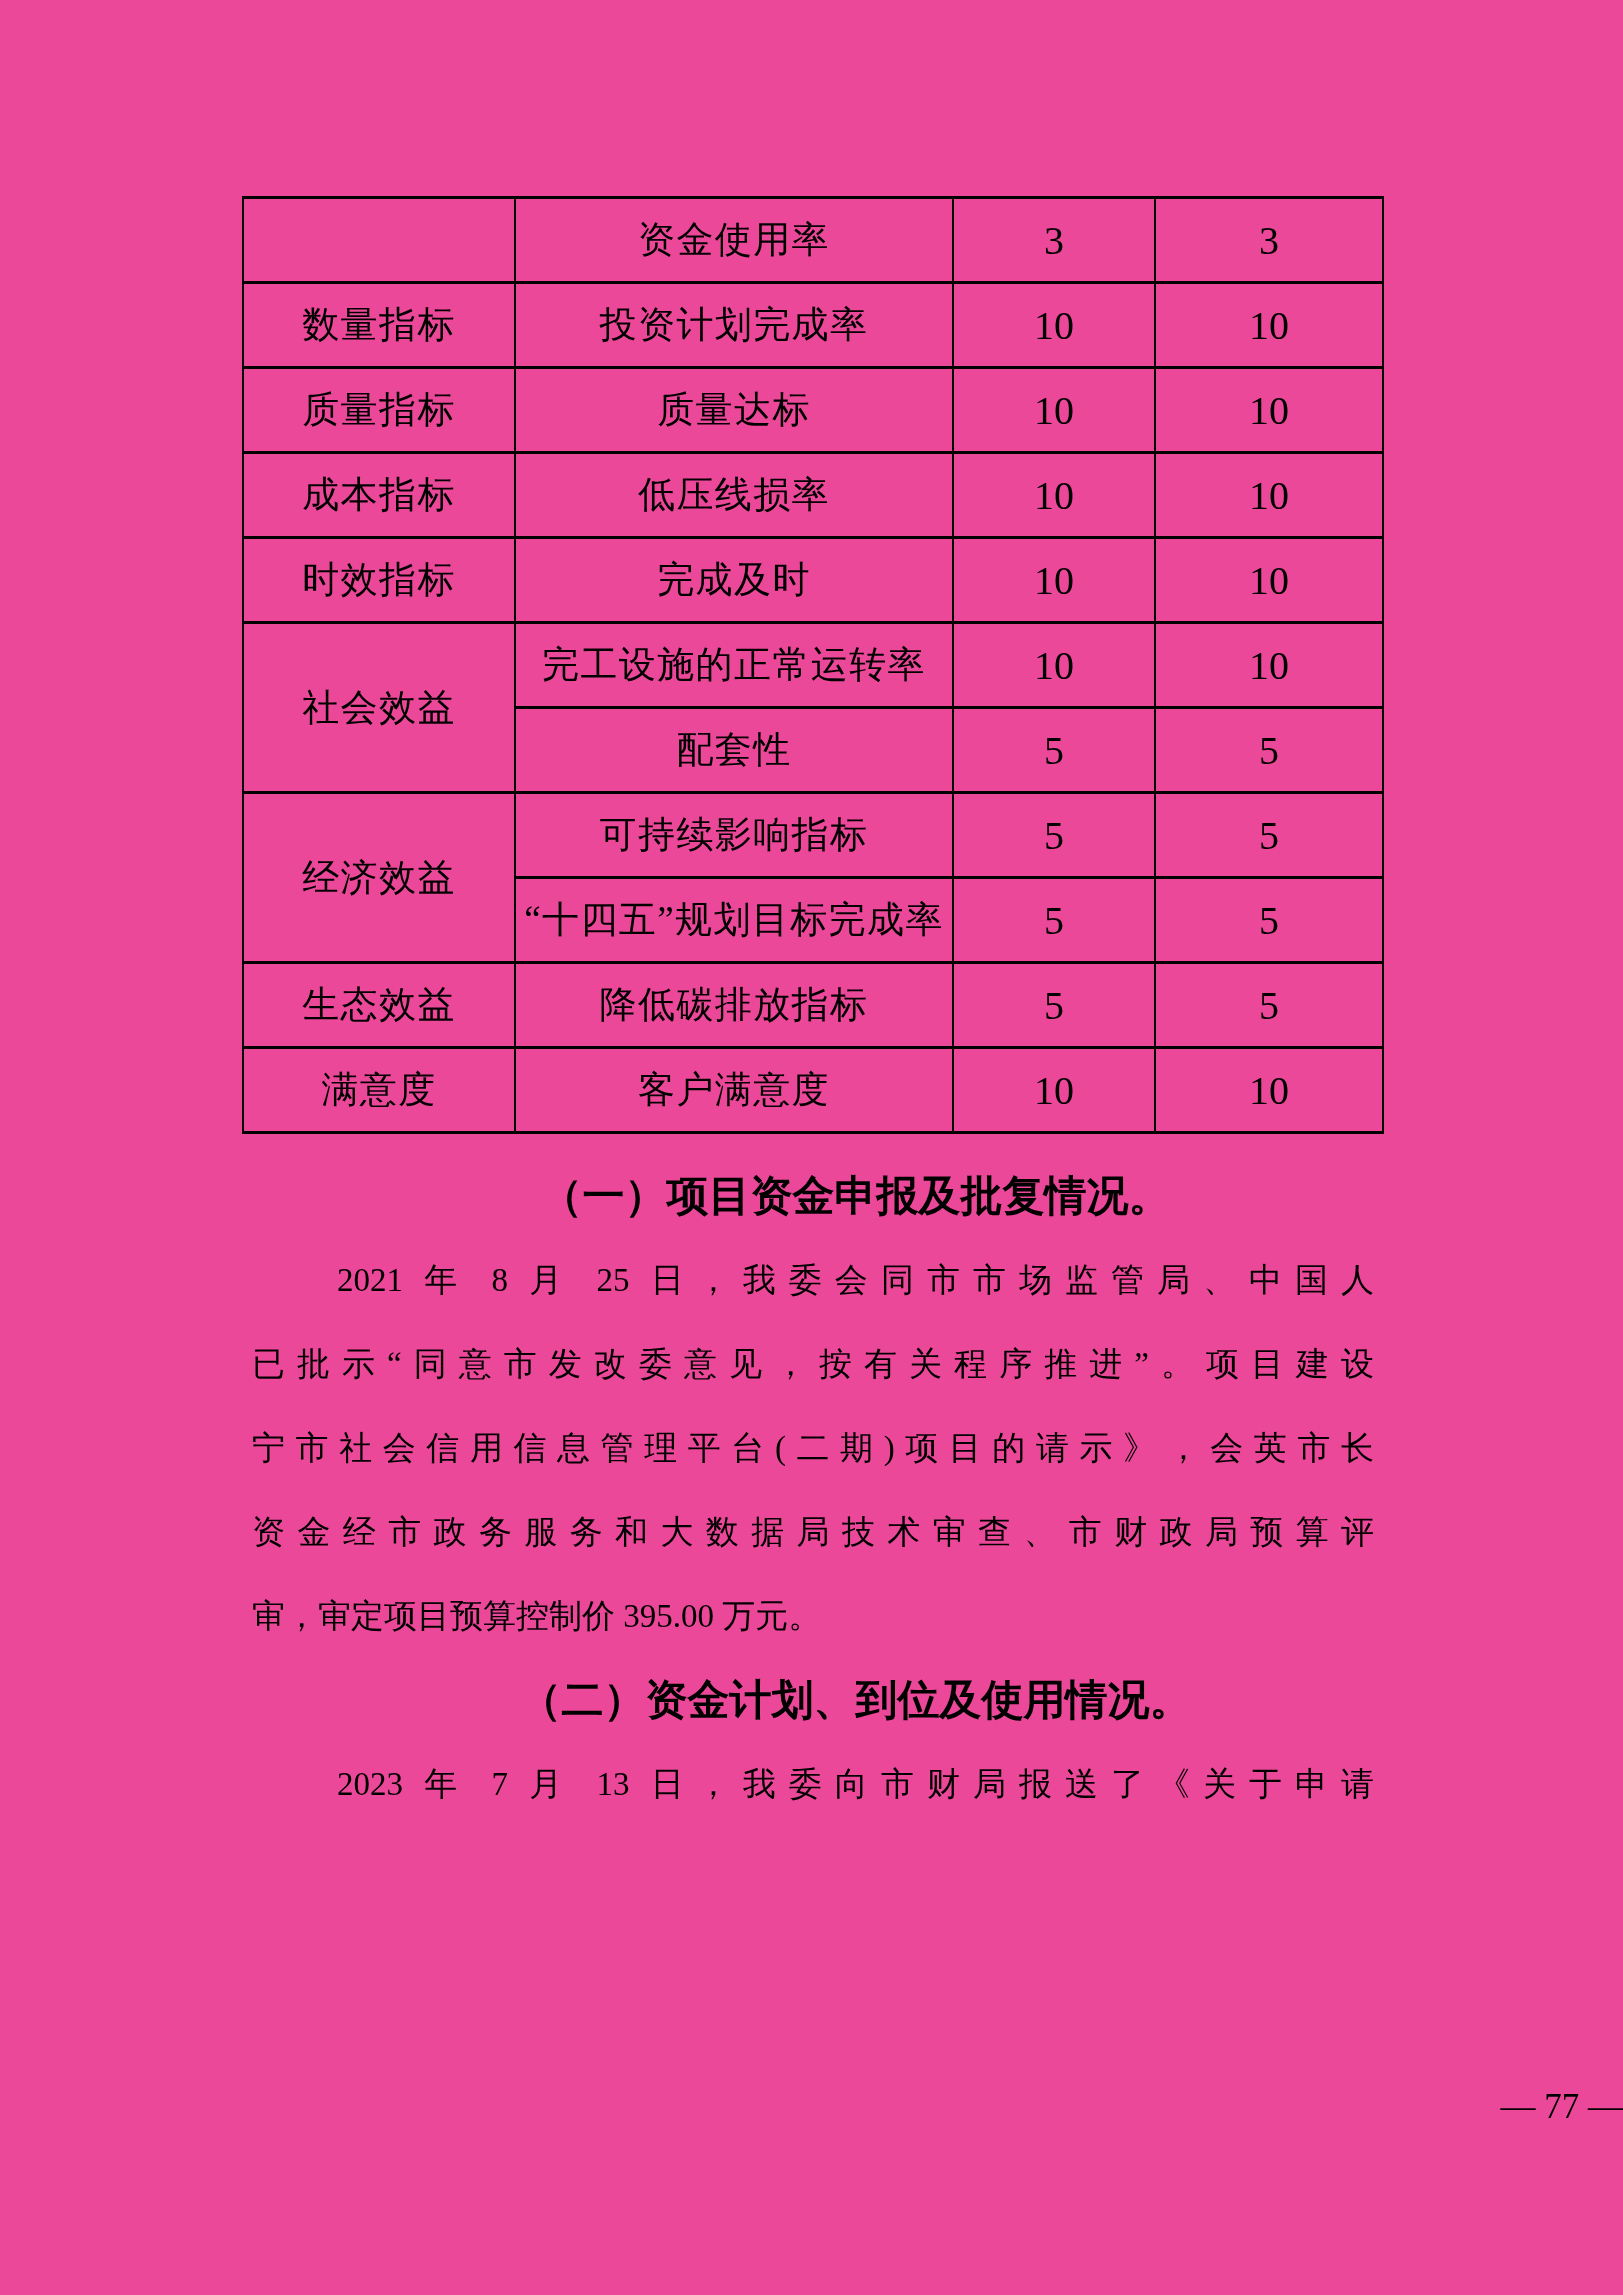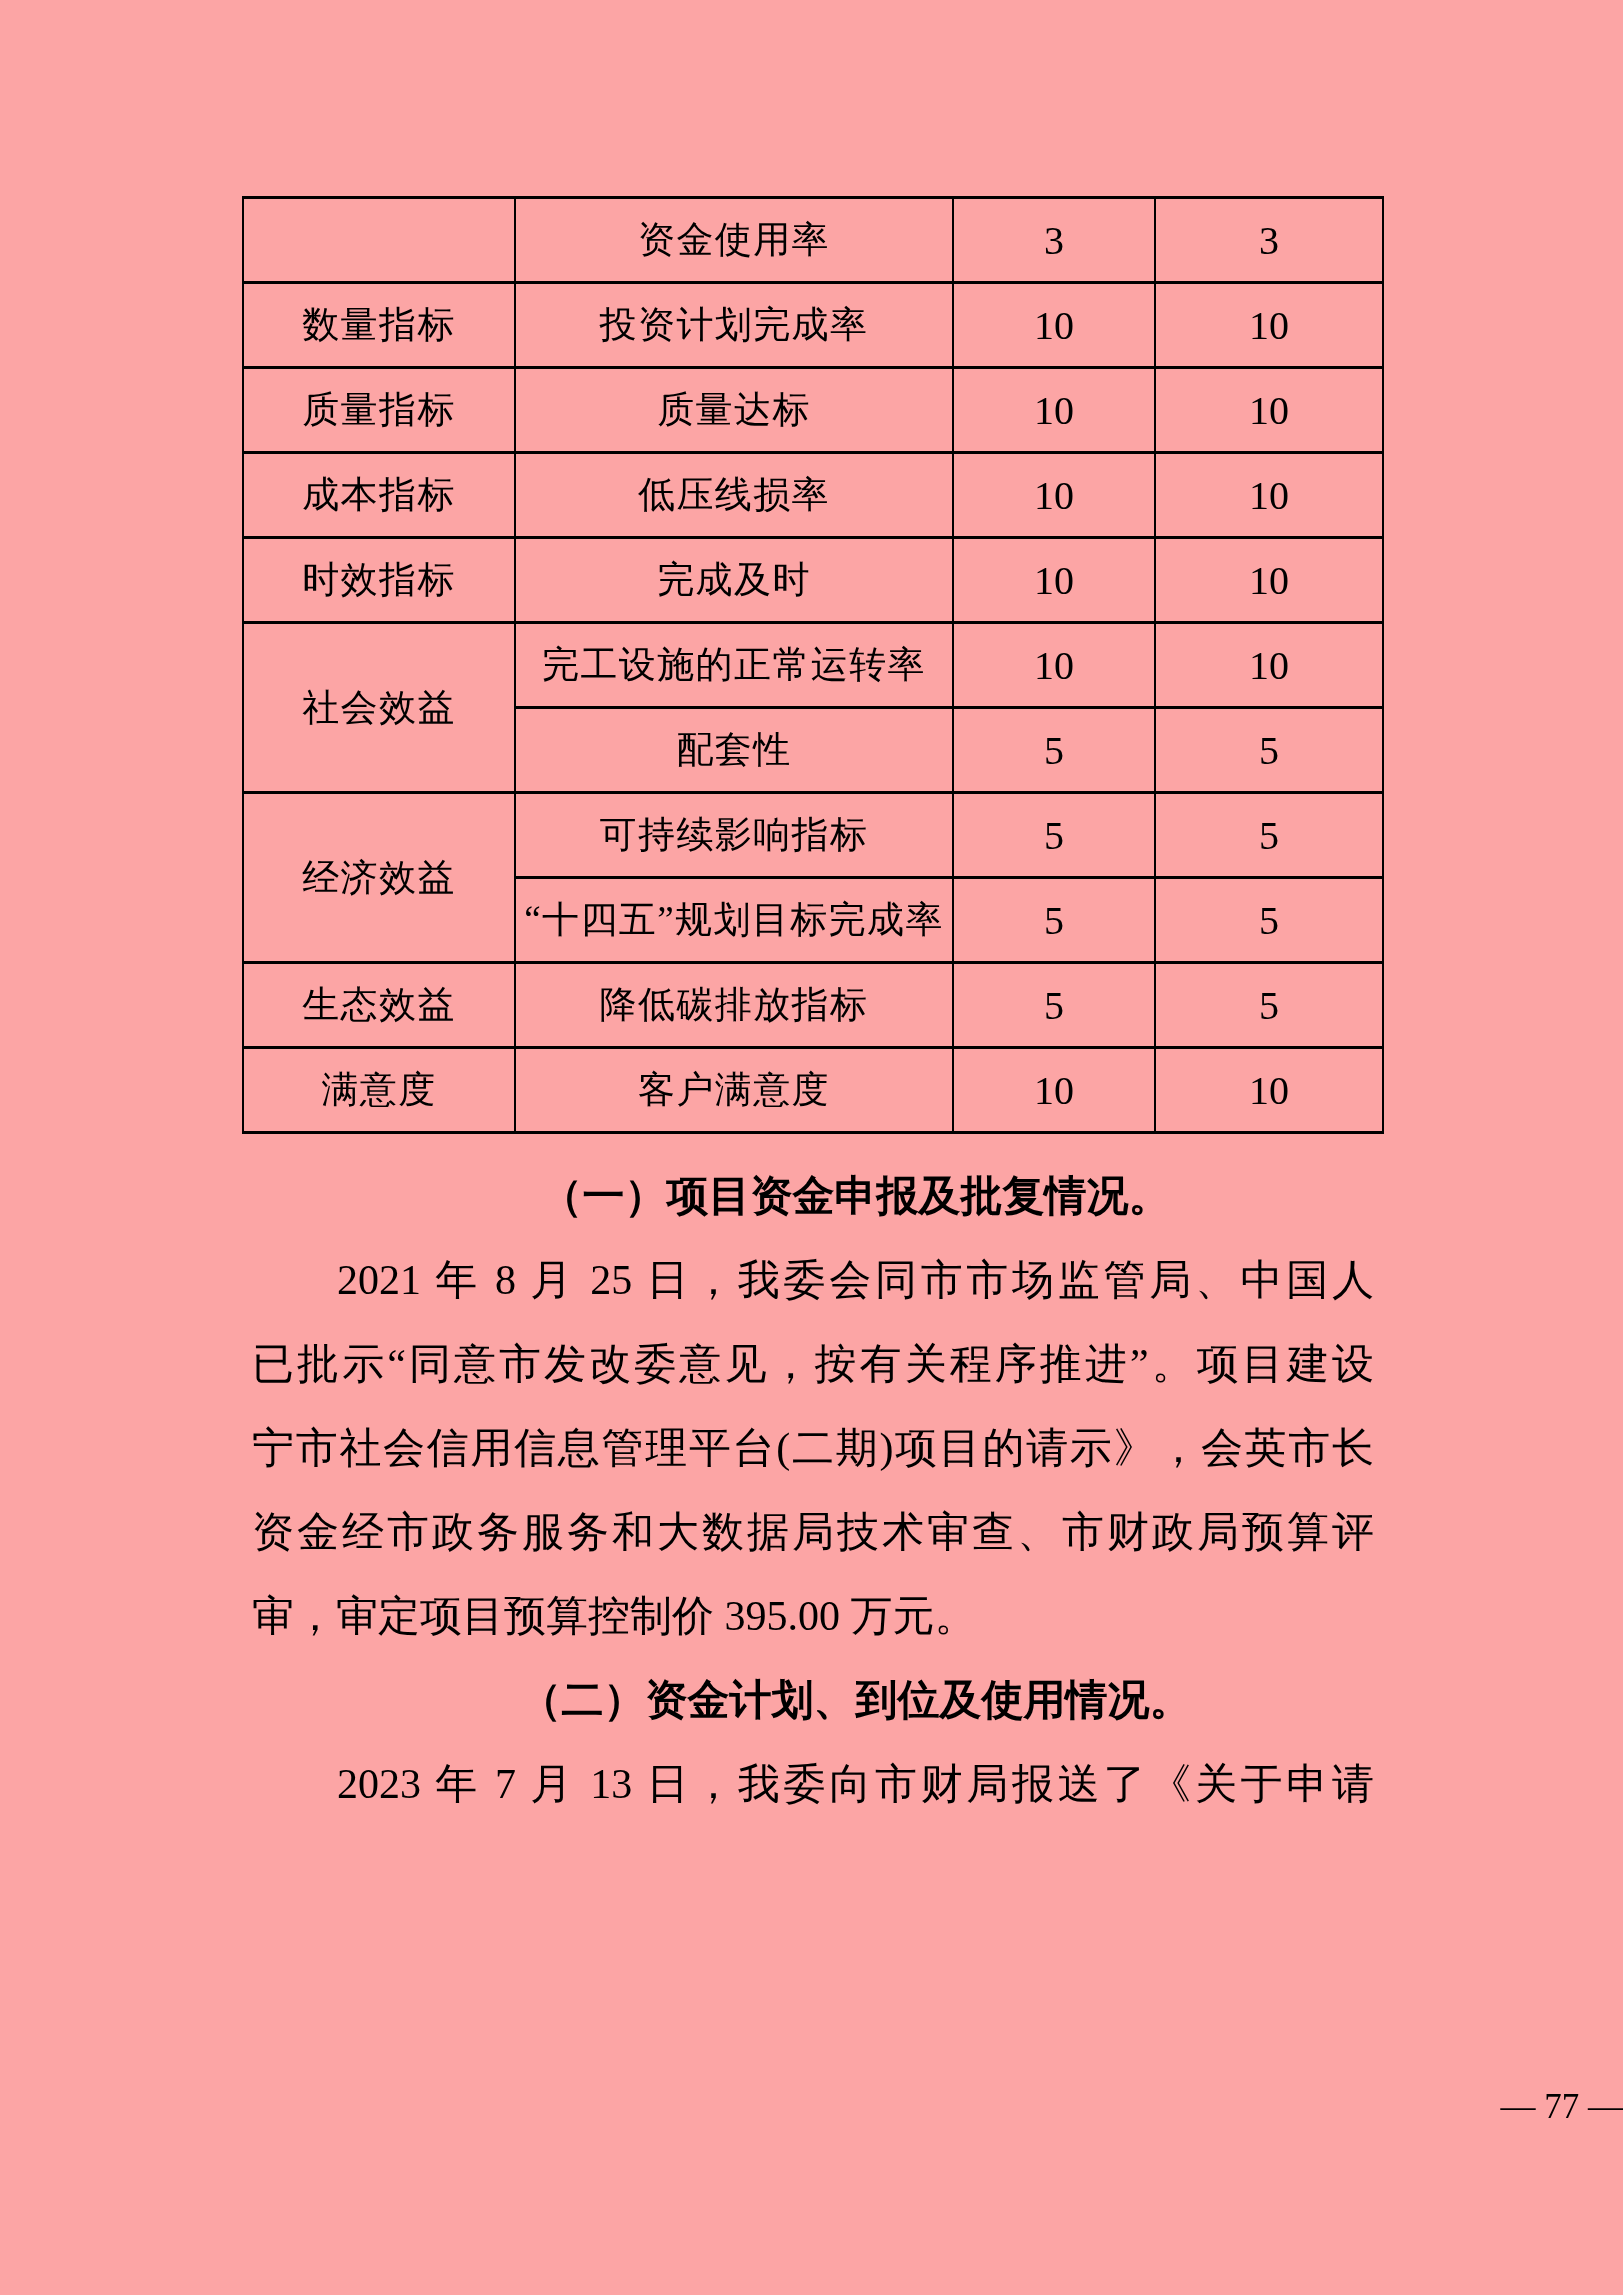--- a/index.html
+++ b/index.html
@@ -4,21 +4,21 @@
 <style>
   html, body {
     margin: 0;
     padding: 0;
     background: #ffffff;
   }
   .page {
     position: relative;
     width: 1623px;
     height: 2295px;
-    background: #fca5a5;
+    background: #ec4899;
     font-family: "Liberation Serif", serif;
     color: #000000;
     overflow: hidden;
   }
 
   
   table.score-table {
     position: absolute;
     left: 242px;
     top: 196px;
@@ -47,21 +47,21 @@
   
   .textblock {
     position: absolute;
     left: 252px;
     top: 1154px;
     width: 1122px;
   }
   .line {
     height: 84px;
     line-height: 84px;
-    font-size: 42px;
+    font-size: 33px;
     white-space: nowrap;
   }
   .line.just {
     white-space: normal;
     text-align: justify;
     text-align-last: justify;
     text-justify: inter-character;
   }
   .line.indent { padding-left: 85px; }
   .line.h1 {

